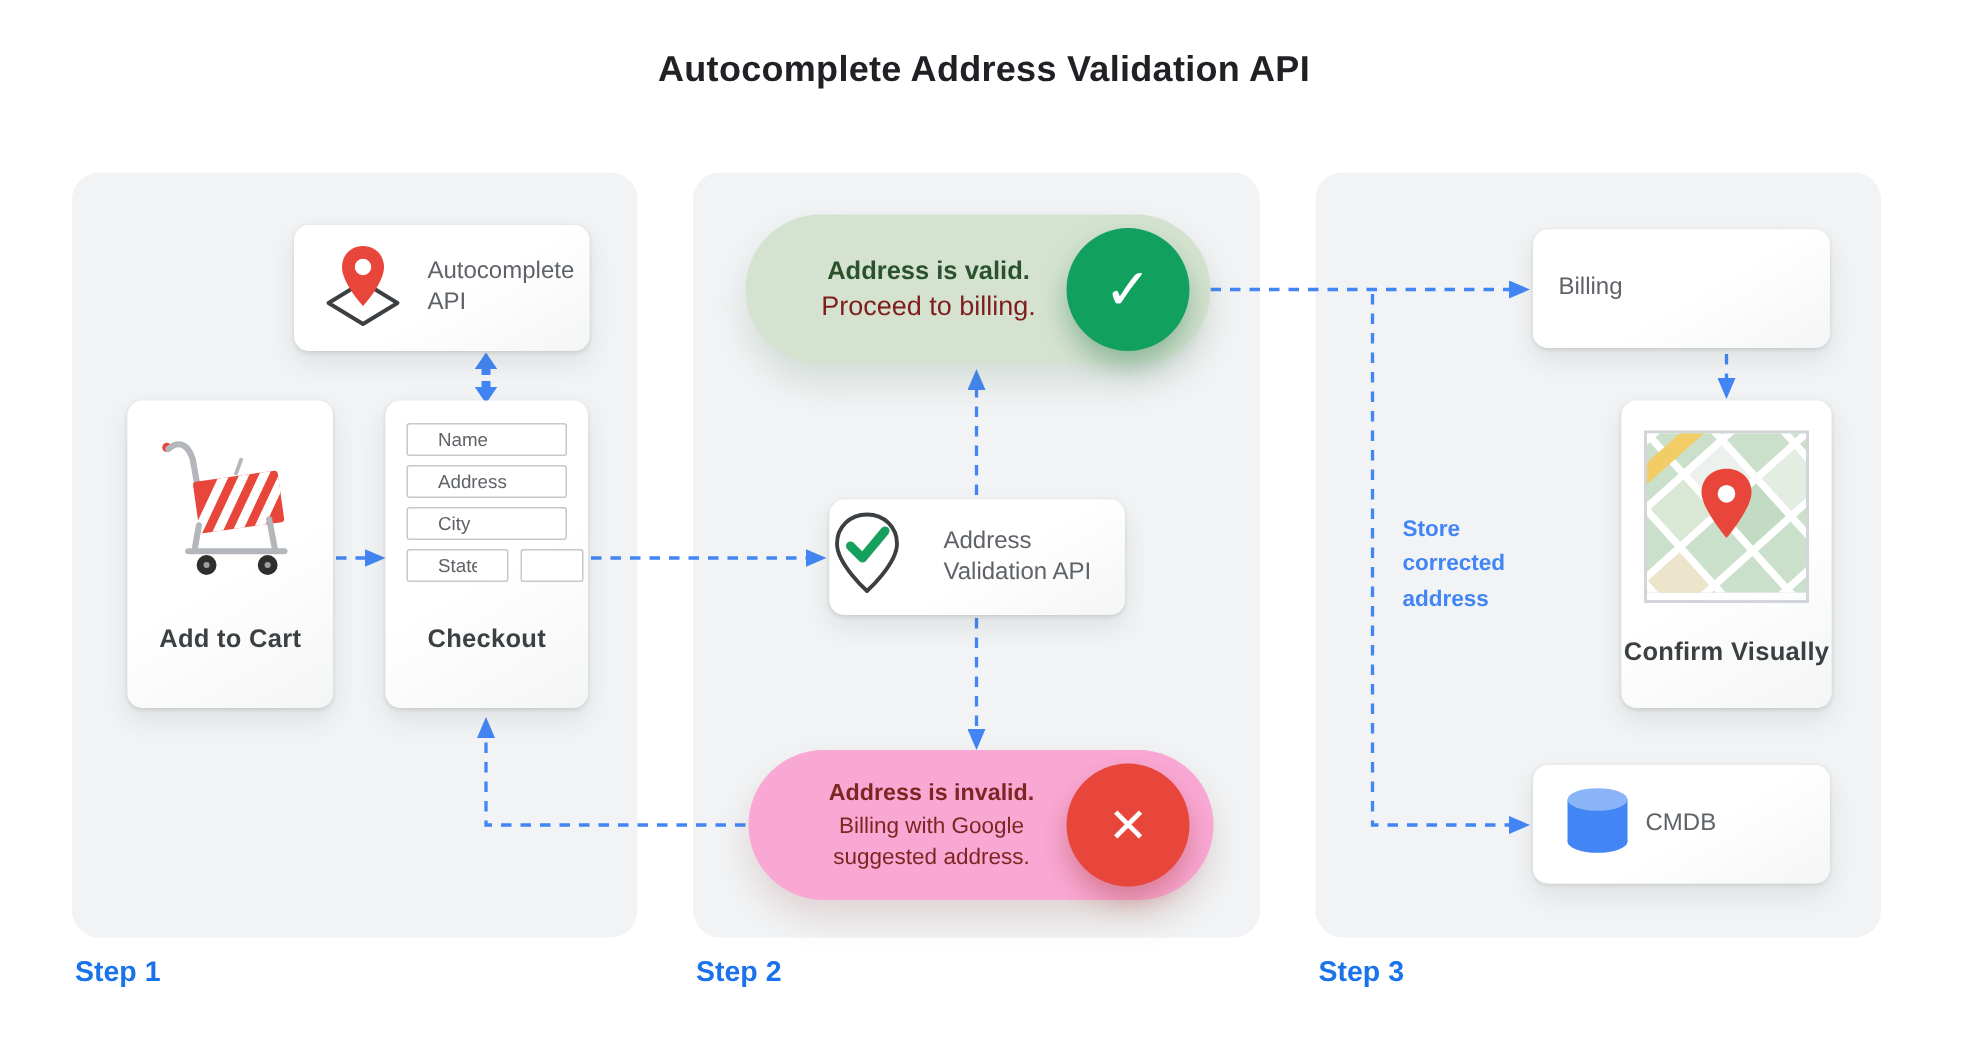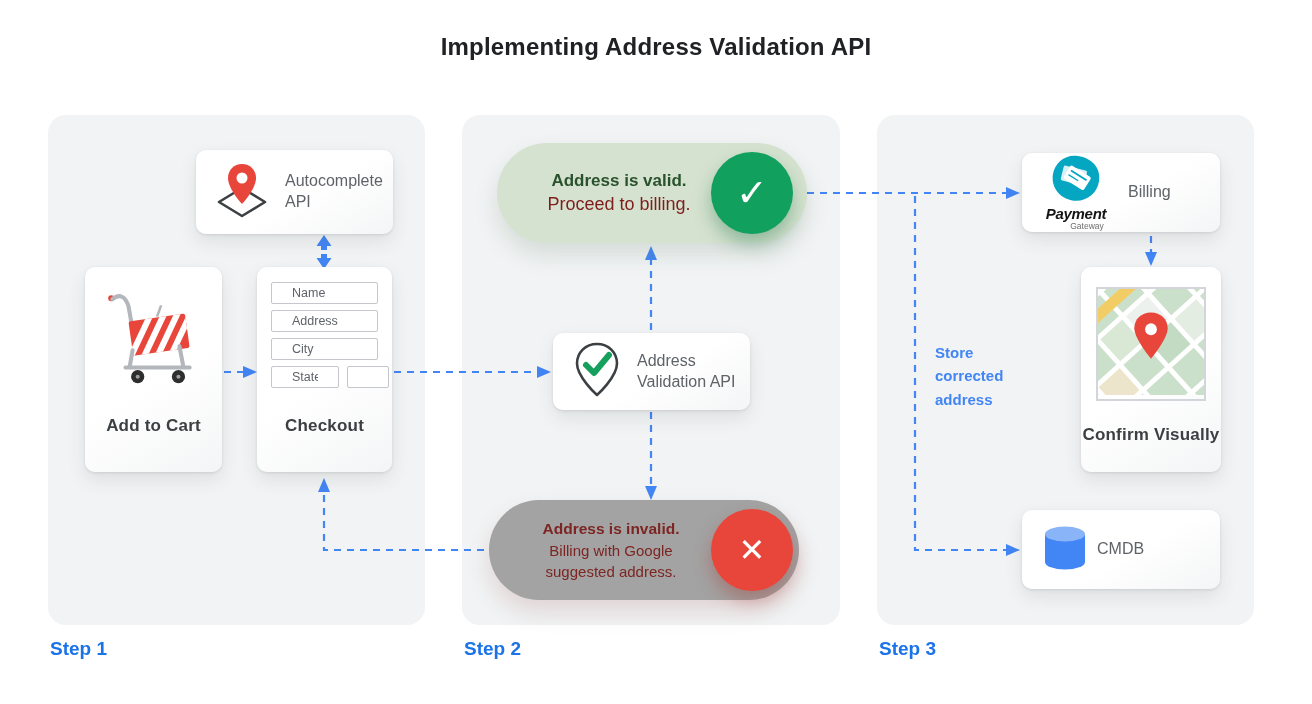--- a/index.html
+++ b/index.html
@@ -22,21 +22,21 @@
   
   .card{
     position:absolute;background:linear-gradient(150deg,#ffffff 55%,#f4f5f6);
     border-radius:10px;z-index:6;
     box-shadow:0 1px 3px rgba(60,64,67,.14),0 8px 18px rgba(60,64,67,.10);
   }
   .hcard{display:flex;align-items:center;}
   #autocomplete-card{left:196px;top:150px;width:197px;height:84px;padding-left:17px;box-sizing:border-box;gap:14px;}
   #add-to-cart-card{left:85px;top:267px;width:137px;height:205px;}
   #checkout-card{left:257px;top:267px;width:135px;height:205px;box-sizing:border-box;padding:15px 14px 0 14px;}
-  #validation-card{left:553px;top:333px;width:197px;height:77px;padding-left:19px;box-sizing:border-box;gap:15px;}
+  #validation-card{left:553px;top:333px;width:197px;height:77px;box-sizing:border-box;gap:26px;}
   #billing-card{left:1022px;top:153px;width:198px;height:79px;padding-left:17px;box-sizing:border-box;gap:15px;}
   #confirm-card{left:1081px;top:267px;width:140px;height:205px;}
   #cmdb-card{left:1022px;top:510px;width:198px;height:79px;padding-left:20px;box-sizing:border-box;gap:9px;}
   .card-label-gray{font-size:16px;color:#5F6368;line-height:1.3;}
   .card-label-dark{font-size:17px;font-weight:700;color:#3C4043;letter-spacing:.2px;}
   #autocomplete-card .card-label-gray{width:106px;}
   #validation-card .card-label-gray{width:112px;}
   
   #cart-icon{position:absolute;left:13px;top:16px;}
   #add-to-cart-label{position:absolute;bottom:36px;left:0;width:100%;text-align:center;}
@@ -52,21 +52,21 @@
   
   #map-thumb{position:absolute;left:15px;top:20px;border:2px solid #D2D5D9;}
   #confirm-label{position:absolute;bottom:26px;left:0;width:100%;text-align:center;line-height:1.3;}
   
   .pg-logo{width:74px;display:flex;flex-direction:column;align-items:center;}
   .pg-title{font-size:15px;font-weight:800;font-style:italic;color:#141414;line-height:1;margin-top:2px;letter-spacing:-.3px;}
   .pg-sub{font-size:8.5px;color:#6d6d6d;line-height:1;margin-top:1px;margin-left:22px;}
   
   .pill{position:absolute;width:310px;height:100px;border-radius:50px;z-index:5;}
   #valid-pill{left:497px;top:143px;background:#D5E2CF;box-shadow:0 12px 22px rgba(90,120,90,.18);}
-  #invalid-pill{left:489px;top:500px;background:#a3a3a3;box-shadow:0 12px 22px rgba(150,80,80,.18);}
+  #invalid-pill{left:499px;top:500px;background:#f9a8d4;box-shadow:0 12px 22px rgba(150,80,80,.18);}
   .pill-text{position:absolute;left:22px;top:0;height:100%;width:200px;display:flex;
     flex-direction:column;justify-content:center;text-align:center;}
   #valid-pill .pill-title{font-size:17px;font-weight:700;color:#29522D;line-height:1.4;}
   #valid-pill .pill-sub{font-size:18px;color:#7f1d1d;line-height:1.3;}
   #invalid-pill .pill-title{font-size:15.5px;font-weight:700;color:#7C2522;line-height:1.45;}
   #invalid-pill .pill-sub{font-size:15px;color:#7C2522;line-height:1.4;width:168px;margin:0 auto;}
   .badge{position:absolute;width:82px;height:82px;border-radius:50%;z-index:7;display:flex;
     align-items:center;justify-content:center;color:#fff;}
   #valid-badge{left:711px;top:152px;background:#11A05E;box-shadow:0 10px 18px rgba(17,110,60,.35);}
   #invalid-badge{left:711px;top:509px;background:#E8463A;box-shadow:0 10px 18px rgba(160,50,40,.35);}
@@ -76,21 +76,21 @@
   #store-note{position:absolute;left:935px;top:341px;width:96px;font-size:15px;font-weight:700;
     color:#4285F4;line-height:1.55;z-index:6;}
   
   #arrows{position:absolute;left:0;top:0;z-index:4;}
 </style>
 </head>
 <body>
 
 <div id="canvas">
 
-  <div id="title">Implementing Address Validation API</div>
+  <div id="title">Autocomplete Address Validation API</div>
 
   <div class="panel" id="panel1"></div>
   <div class="panel" id="panel2"></div>
   <div class="panel" id="panel3"></div>
 
   <svg id="arrows" width="1312" height="704">
     <defs>
       <marker id="arrow" markerUnits="userSpaceOnUse" markerWidth="14" markerHeight="12" refX="3" refY="6" orient="auto">
         <path d="M0,0 L14,6 L0,12 Z" fill="#4285F4"></path>
       </marker>
@@ -191,35 +191,20 @@
       <div class="pill-sub">Billing with Google suggested address.</div>
     </div>
   </div>
   <div class="badge" id="invalid-badge">
     <span class="glyph">✕</span>
   </div>
 
   <div class="step-label" id="step2">Step 2</div>
 
   <div class="card hcard" id="billing-card">
-    <span class="pg-logo">
-      <svg width="54" height="50" viewBox="0 0 56 52">
-        <path d="M30,2 C45,4 54,15 52,28 C50,42 37,51 23,48 C10,45 2,34 4,21 C6,9 17,0 30,2 Z" fill="#05A6C2"></path>
-        <g transform="rotate(14 28 24)">
-          <rect x="13" y="15" width="25" height="16" rx="2" fill="#E8F7FA" opacity="0.92"></rect>
-        </g>
-        <g transform="rotate(32 28 24)">
-          <rect x="17" y="16" width="25" height="16" rx="2" fill="#ffffff"></rect>
-          <line x1="20" y1="21" x2="39" y2="21" stroke="#05A6C2" stroke-width="2"></line>
-          <line x1="20" y1="26" x2="32" y2="26" stroke="#05A6C2" stroke-width="1.4"></line>
-        </g>
-      </svg>
-      <span class="pg-title">Payment</span>
-      <span class="pg-sub">Gateway</span>
-    </span>
     <span class="card-label-gray">Billing</span>
   </div>
 
   <div class="card" id="confirm-card">
     <span id="map-thumb">
       <svg width="106" height="106" viewBox="0 0 108 108">
         <rect x="0" y="0" width="108" height="108" fill="#CBE0CA"></rect>
         <g transform="rotate(-42 54 54)">
           <rect x="-70" y="-70" width="260" height="260" fill="#CBE0CA"></rect>
           <rect x="16" y="16" width="33" height="33" fill="#D8E8D4"></rect>

